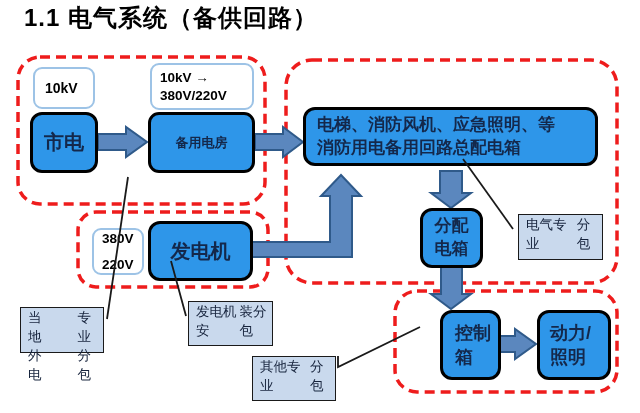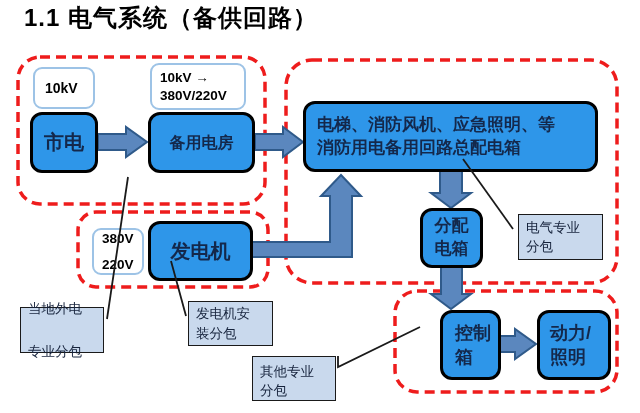--- a/index.html
+++ b/index.html
@@ -18,24 +18,24 @@
         justify-content:center;}
   .node.center{align-items:center;text-align:center;}
   .node .ln{line-height:1.35;}
   
   .vtag{background:#ffffff;border:2.5px solid #9dc3e6;border-radius:9px;
         color:#000;font-weight:700;display:flex;flex-direction:column;
         justify-content:center;padding-left:8px;}
   .vtag .ln{line-height:1.3;}
   
   .lbl{background:#c9d9ed;border:1.6px solid #1a1a1a;color:#16233c;
-       display:flex;flex-direction:column;justify-content:center;
+       display:flex;justify-content:center;
        padding-left:7px;font-weight:400;}
   .lbl .ln{line-height:1.42;}
-  .fs20{font-size:20px;} .fs19{font-size:16px;} .fs18{font-size:18px;}
+  .fs20{font-size:20px;} .fs19{font-size:13px;border-radius:11px;} .fs18{font-size:18px;}
   .fs17{font-size:17px;} .fs14{font-size:14px;} .fs135{font-size:13.5px;}
 </style>
 </head>
 <body>
 
 <div class="title">1.1 电气系统（备供回路）</div>
 
 <svg id="shapes-svg" width="640" height="413" viewBox="0 0 640 413">
 
   <rect x="18" y="57" width="247" height="147" rx="22" fill="none" stroke-width="3.5" stroke-dasharray="10 6" stroke="#ee1c1c"></rect>
@@ -52,21 +52,21 @@
 </svg>
 
 <div class="abs node center fs20" style="left:30px;top:112px;width:68px;height:61px;">
   <span class="ln">市电</span>
 </div>
 
 <div class="abs node center fs19" style="left:148px;top:112px;width:107px;height:61px;">
   <span class="ln">备用电房</span>
 </div>
 
-<div class="abs node fs17" style="left:303px;top:101px;width:295px;height:71px;padding-left:11px;">
+<div class="abs node fs17" style="left:303px;top:107px;width:295px;height:59px;padding-left:11px;">
   <span class="ln">电梯、消防风机、应急照明、等</span>
   <span class="ln">消防用电备用回路总配电箱</span>
 </div>
 
 <div class="abs node center fs20" style="left:148px;top:221px;width:105px;height:60px;">
   <span class="ln">发电机</span>
 </div>
 
 <div class="abs node center fs17" style="left:420px;top:208px;width:63px;height:60px;">
   <span class="ln">分配</span>
@@ -80,21 +80,21 @@
 
 <div class="abs node fs18" style="left:537px;top:310px;width:74px;height:70px;padding-left:10px;">
   <span class="ln">动力/</span>
   <span class="ln">照明</span>
 </div>
 
 <div class="abs vtag fs14" style="left:33px;top:67px;width:62px;height:42px;padding-left:10px;">
   <span class="ln">10kV</span>
 </div>
 
-<div class="abs vtag fs135" style="left:150px;top:63px;width:96px;height:47px;">
+<div class="abs vtag fs135" style="left:150px;top:63px;width:104px;height:47px;">
   <span class="ln">10kV →</span>
   <span class="ln">380V/220V</span>
 </div>
 
 <div class="abs vtag fs135" style="left:92px;top:228px;width:52px;height:47px;gap:8px;">
   <span class="ln">380V</span>
   <span class="ln">220V</span>
 </div>
 
 <div class="abs lbl fs135" style="left:20px;top:307px;width:84px;height:46px;gap:24px;">

